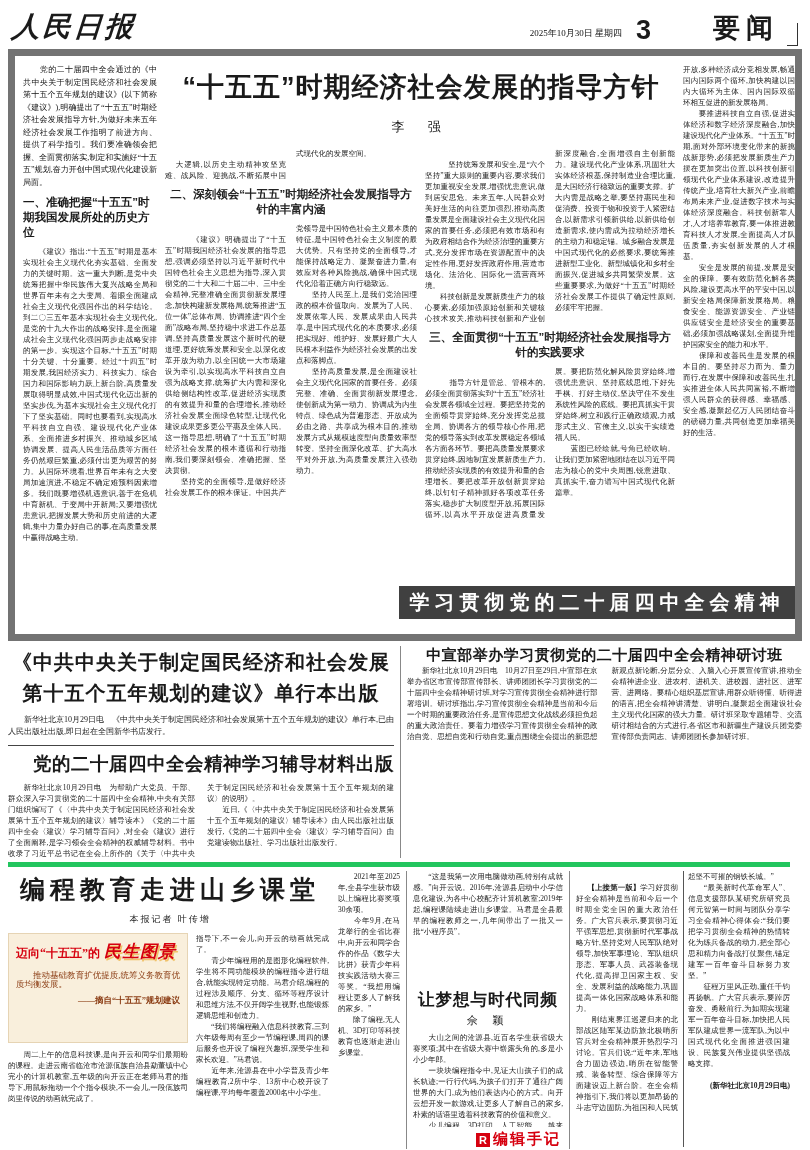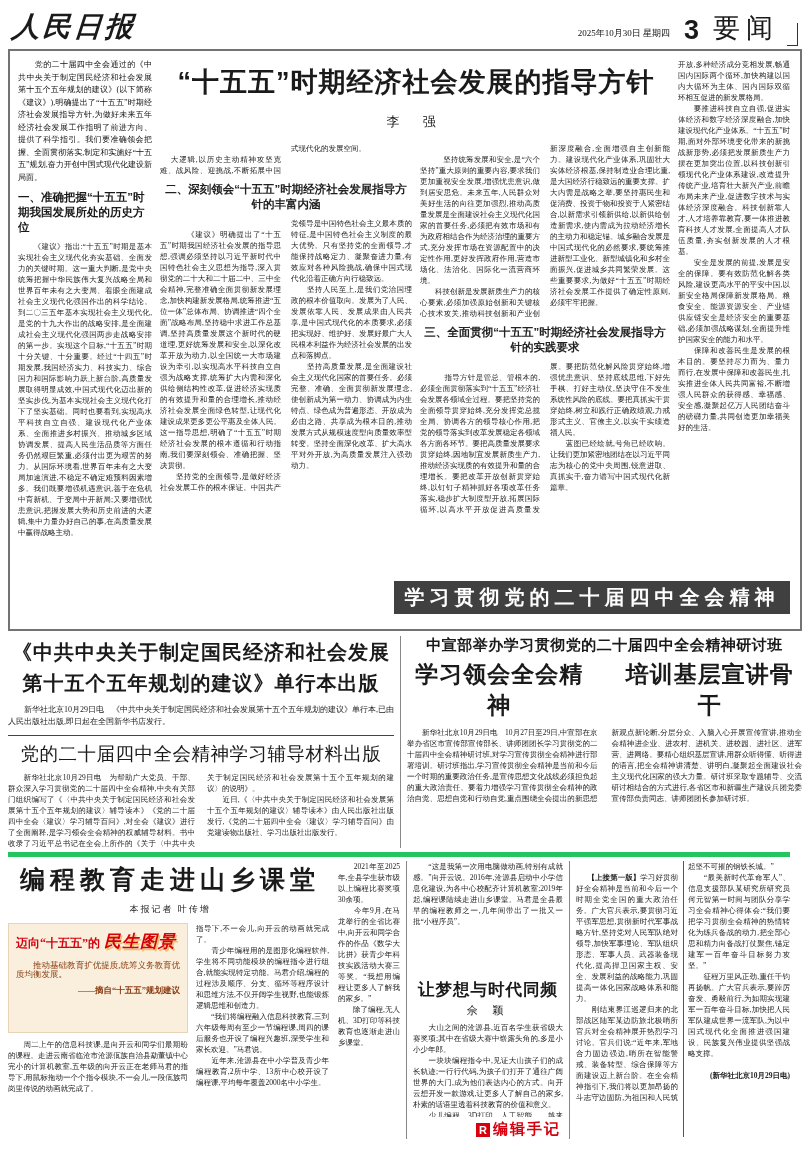--- a/index.html
+++ b/index.html
@@ -6,25 +6,25 @@
   body{width:810px;height:1150px;overflow:hidden;background:#fff;
        font-family:"Liberation Serif",serif;color:#1a1a1a;}
   
   .hdr{height:40px;display:flex;align-items:flex-end;justify-content:space-between;
        padding:6px 12px 0 12px;}
   .logo{font-weight:bold;font-style:italic;font-size:28px;letter-spacing:3px;
         font-family:"Liberation Serif",serif;transform:skewX(-4deg);}
   .hdr-right{display:flex;align-items:flex-end;gap:14px;}
   .hdate{font-size:9px;color:#111;padding-bottom:6px;}
   .pgnum{font-size:27px;font-weight:bold;font-family:"Liberation Sans",sans-serif;}
-  .psec{font-size:27px;font-weight:normal;letter-spacing:6px;}
+  .psec{font-size:27px;font-weight:bold;letter-spacing:6px;margin-left:48px;}
   .corner{width:10px;height:22px;border-right:1.5px solid #333;border-bottom:1.5px solid #333;
           margin-left:-6px;}
   
-  .mainbox{position:relative;margin:3px 8px 0 8px;height:578px;border:2px solid #737373;
+  .mainbox{position:relative;margin:3px 8px 0 8px;height:578px;border:7px solid #737373;
            background:#fff;}
   .jtext{font-size:7.5px;line-height:11px;text-align:justify;white-space:pre-wrap;
          overflow:hidden;color:#222;}
   .c1{position:absolute;left:8px;top:8px;width:134px;height:562px;overflow:hidden;}
   .intro{margin:0 0 6px 0;font-size:8px;line-height:12.5px;text-align:justify;
          white-space:pre-wrap;color:#111;}
   .s1h{margin:4px 0 6px 0;font-size:11.5px;line-height:15px;font-weight:bold;
        font-family:"Liberation Sans",sans-serif;text-align:left;}
   .mhead{position:absolute;left:148px;top:14px;width:516px;margin:0;text-align:center;
          font-family:"Liberation Sans",sans-serif;font-weight:900;font-size:27px;
@@ -41,21 +41,21 @@
           color:#fff;display:flex;align-items:center;justify-content:center;
           font-family:"Liberation Sans",sans-serif;font-weight:bold;font-size:20px;
           letter-spacing:5px;}
   
   .mid{display:flex;margin:5px 8px 0 8px;height:212px;overflow:hidden;}
   .mid-left{width:386px;overflow:hidden;}
   .dx-h{margin:2px 0 0 0;font-size:20px;line-height:29px;font-weight:bold;text-align:center;
         letter-spacing:1px;}
   .dx-body{font-size:8px;line-height:11.5px;text-align:justify;margin-top:6px;color:#222;}
   .midrule{border:none;border-top:1px solid #444;margin:7px 0 5px 0;}
-  .fd-h{margin:2px 0 6px 0;font-size:18.5px;font-weight:normal;text-align:center;letter-spacing:0.5px;}
+  .fd-h{margin:2px 0 6px 0;font-size:18.5px;font-weight:bold;text-align:right;letter-spacing:0.5px;}
   .cols2sm{column-count:2;column-gap:12px;height:84px;}
   .vline{width:1px;background:#888;margin:0 6px;}
   .mid-right{flex:1;overflow:hidden;}
   .kicker{margin:0;font-size:15px;font-weight:bold;text-align:center;letter-spacing:0.5px;}
   .yt-h{margin:4px 0 6px 0;font-size:23px;font-weight:900;text-align:center;letter-spacing:1px;
         display:flex;justify-content:center;gap:26px;}
   .cols2y{column-count:2;column-gap:14px;height:142px;}
   
   .bottom{display:flex;margin:4px 20px 0 8px;border-top:5px solid #22c55e;padding-top:4px;
           height:278px;overflow:hidden;}
@@ -147,24 +147,20 @@
     <hr class="midrule">
     <h2 class="fd-h">党的二十届四中全会精神学习辅导材料出版</h2>
     <div class="cols2sm jtext">　　新华社北京10月29日电　为帮助广大党员、干部、群众深入学习贯彻党的二十届四中全会精神,中央有关部门组织编写了《〈中共中央关于制定国民经济和社会发展第十五个五年规划的建议〉辅导读本》《党的二十届四中全会〈建议〉学习辅导百问》,对全会《建议》进行了全面阐释,是学习领会全会精神的权威辅导材料。书中收录了习近平总书记在全会上所作的《关于〈中共中央关于制定国民经济和社会发展第十五个五年规划的建议〉的说明》。
 　　近日,《〈中共中央关于制定国民经济和社会发展第十五个五年规划的建议〉辅导读本》由人民出版社出版发行,《党的二十届四中全会〈建议〉学习辅导百问》由党建读物出版社、学习出版社出版发行。</div>
   </div>
 
   <div class="vline"></div>
 
   <div class="mid-right">
     <h3 class="kicker">中宣部举办学习贯彻党的二十届四中全会精神研讨班</h3>
-    <div class="yt-h">
-      <span>学习领会全会精神</span>
-      <span>培训基层宣讲骨干</span>
-    </div>
     <div class="cols2y jtext">　　新华社北京10月29日电　10月27日至29日,中宣部在京举办省区市宣传部宣传部长、讲师团团长学习贯彻党的二十届四中全会精神研讨班,对学习宣传贯彻全会精神进行部署培训。研讨班指出,学习宣传贯彻全会精神是当前和今后一个时期的重要政治任务,是宣传思想文化战线必须担负起的重大政治责任。要着力增强学习宣传贯彻全会精神的政治自觉、思想自觉和行动自觉,重点围绕全会提出的新思想新观点新论断,分层分众、入脑入心开展宣传宣讲,推动全会精神进企业、进农村、进机关、进校园、进社区、进军营、进网络。要精心组织基层宣讲,用群众听得懂、听得进的语言,把全会精神讲清楚、讲明白,凝聚起全面建设社会主义现代化国家的强大力量。研讨班采取专题辅导、交流研讨相结合的方式进行,各省区市和新疆生产建设兵团党委宣传部负责同志、讲师团团长参加研讨班。</div>
   </div>
 </div>
 
 <div class="bottom">
 
   <div class="feature">
     <h2 class="fhead">编程教育走进山乡课堂</h2>
     <div class="fby">本报记者 叶传增</div>
     <div class="minicol jtext">　　2021年至2025年,全县学生获市级以上编程比赛奖项30余项。

